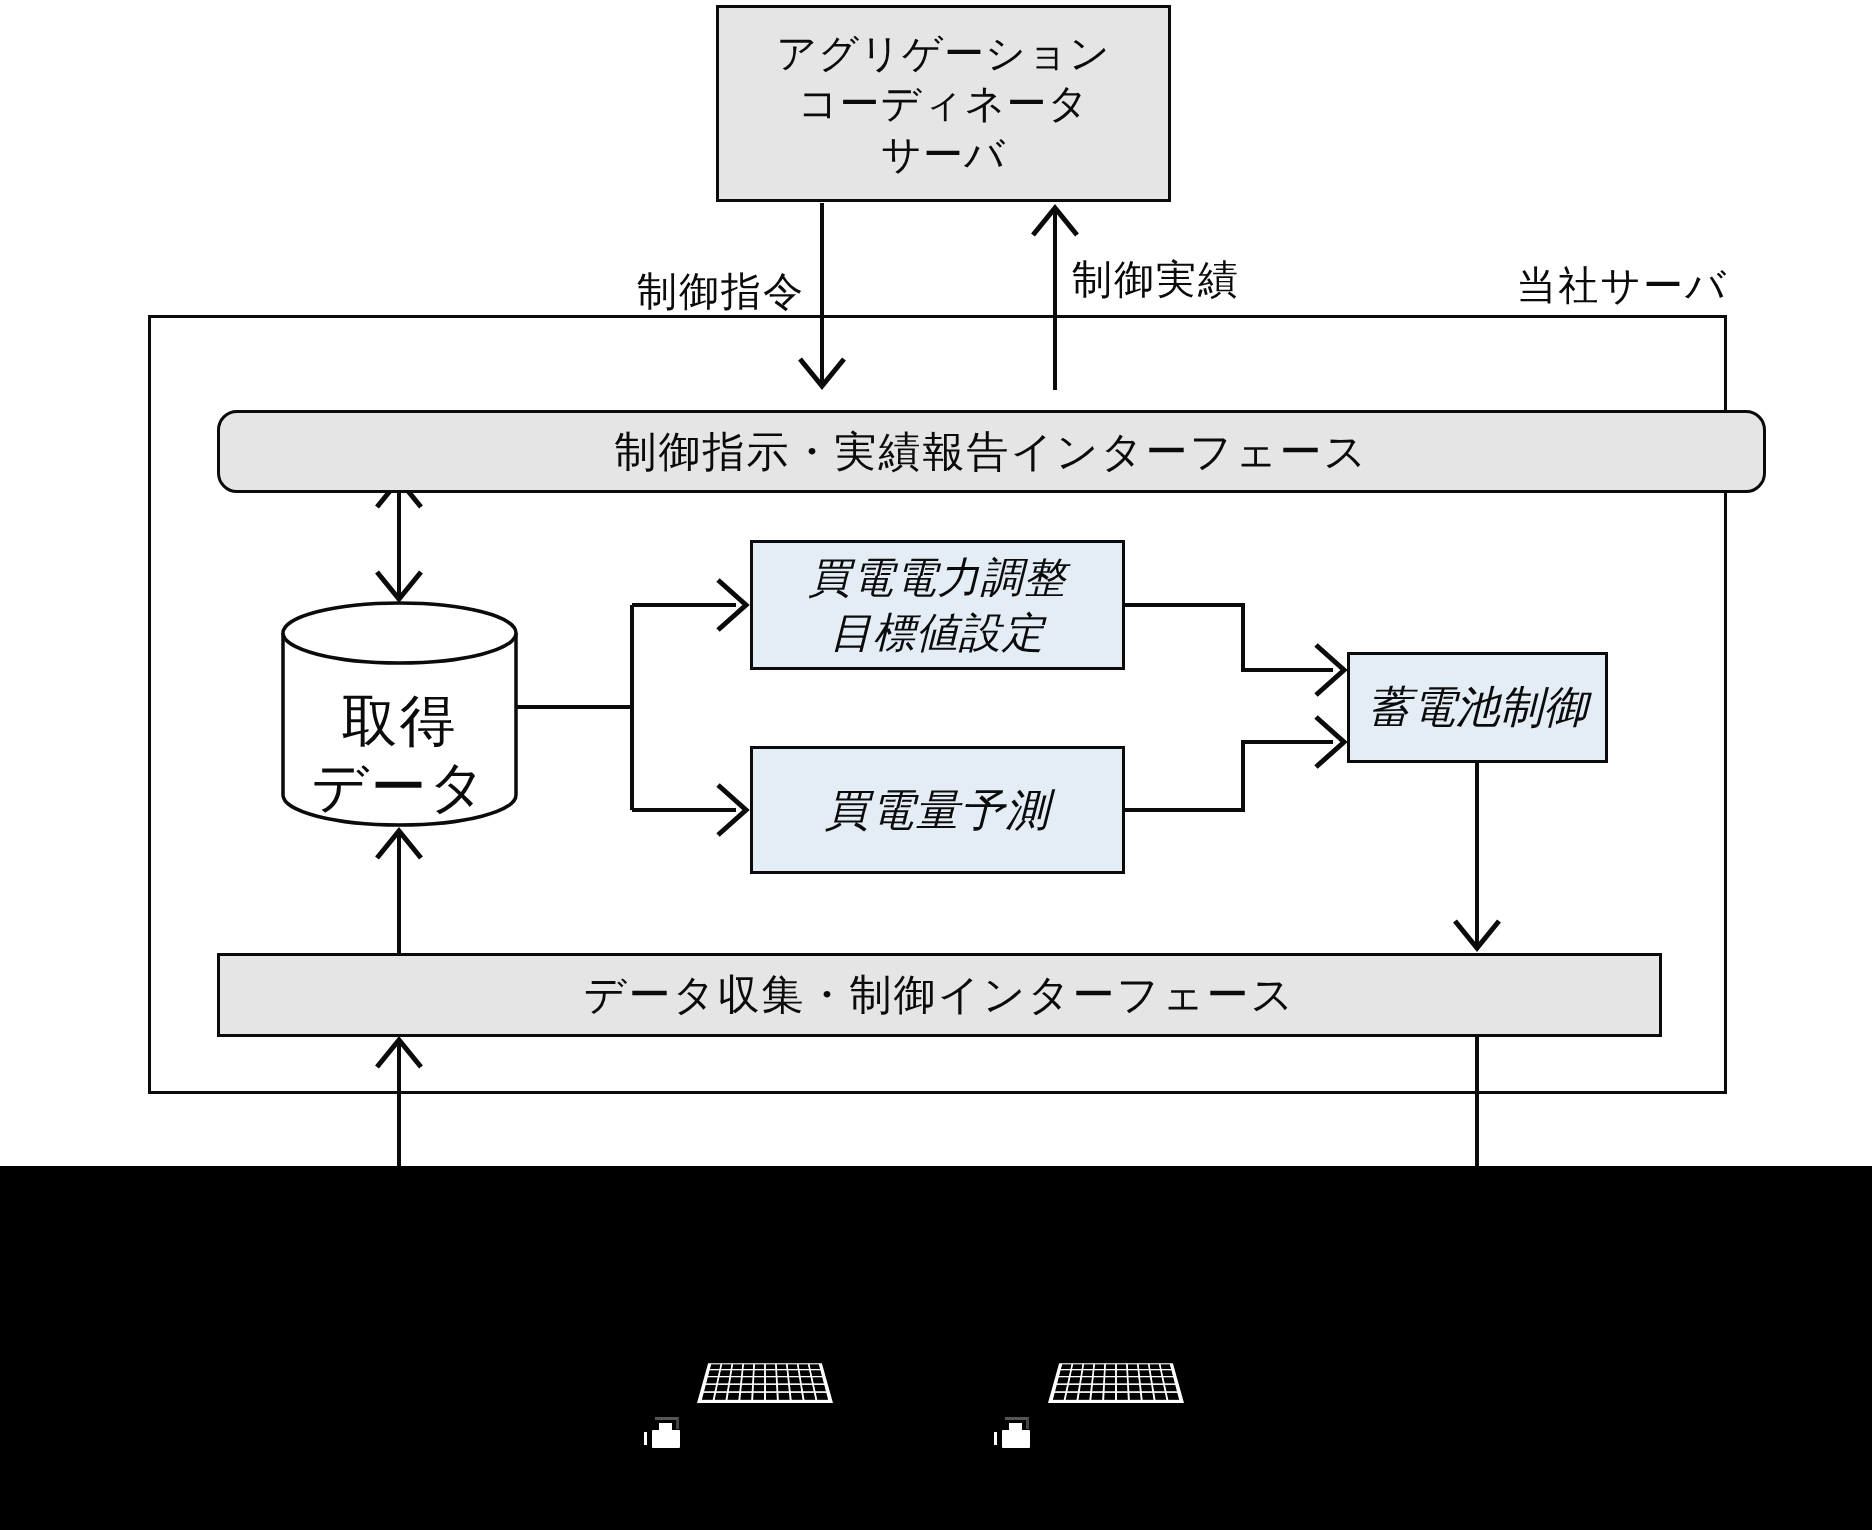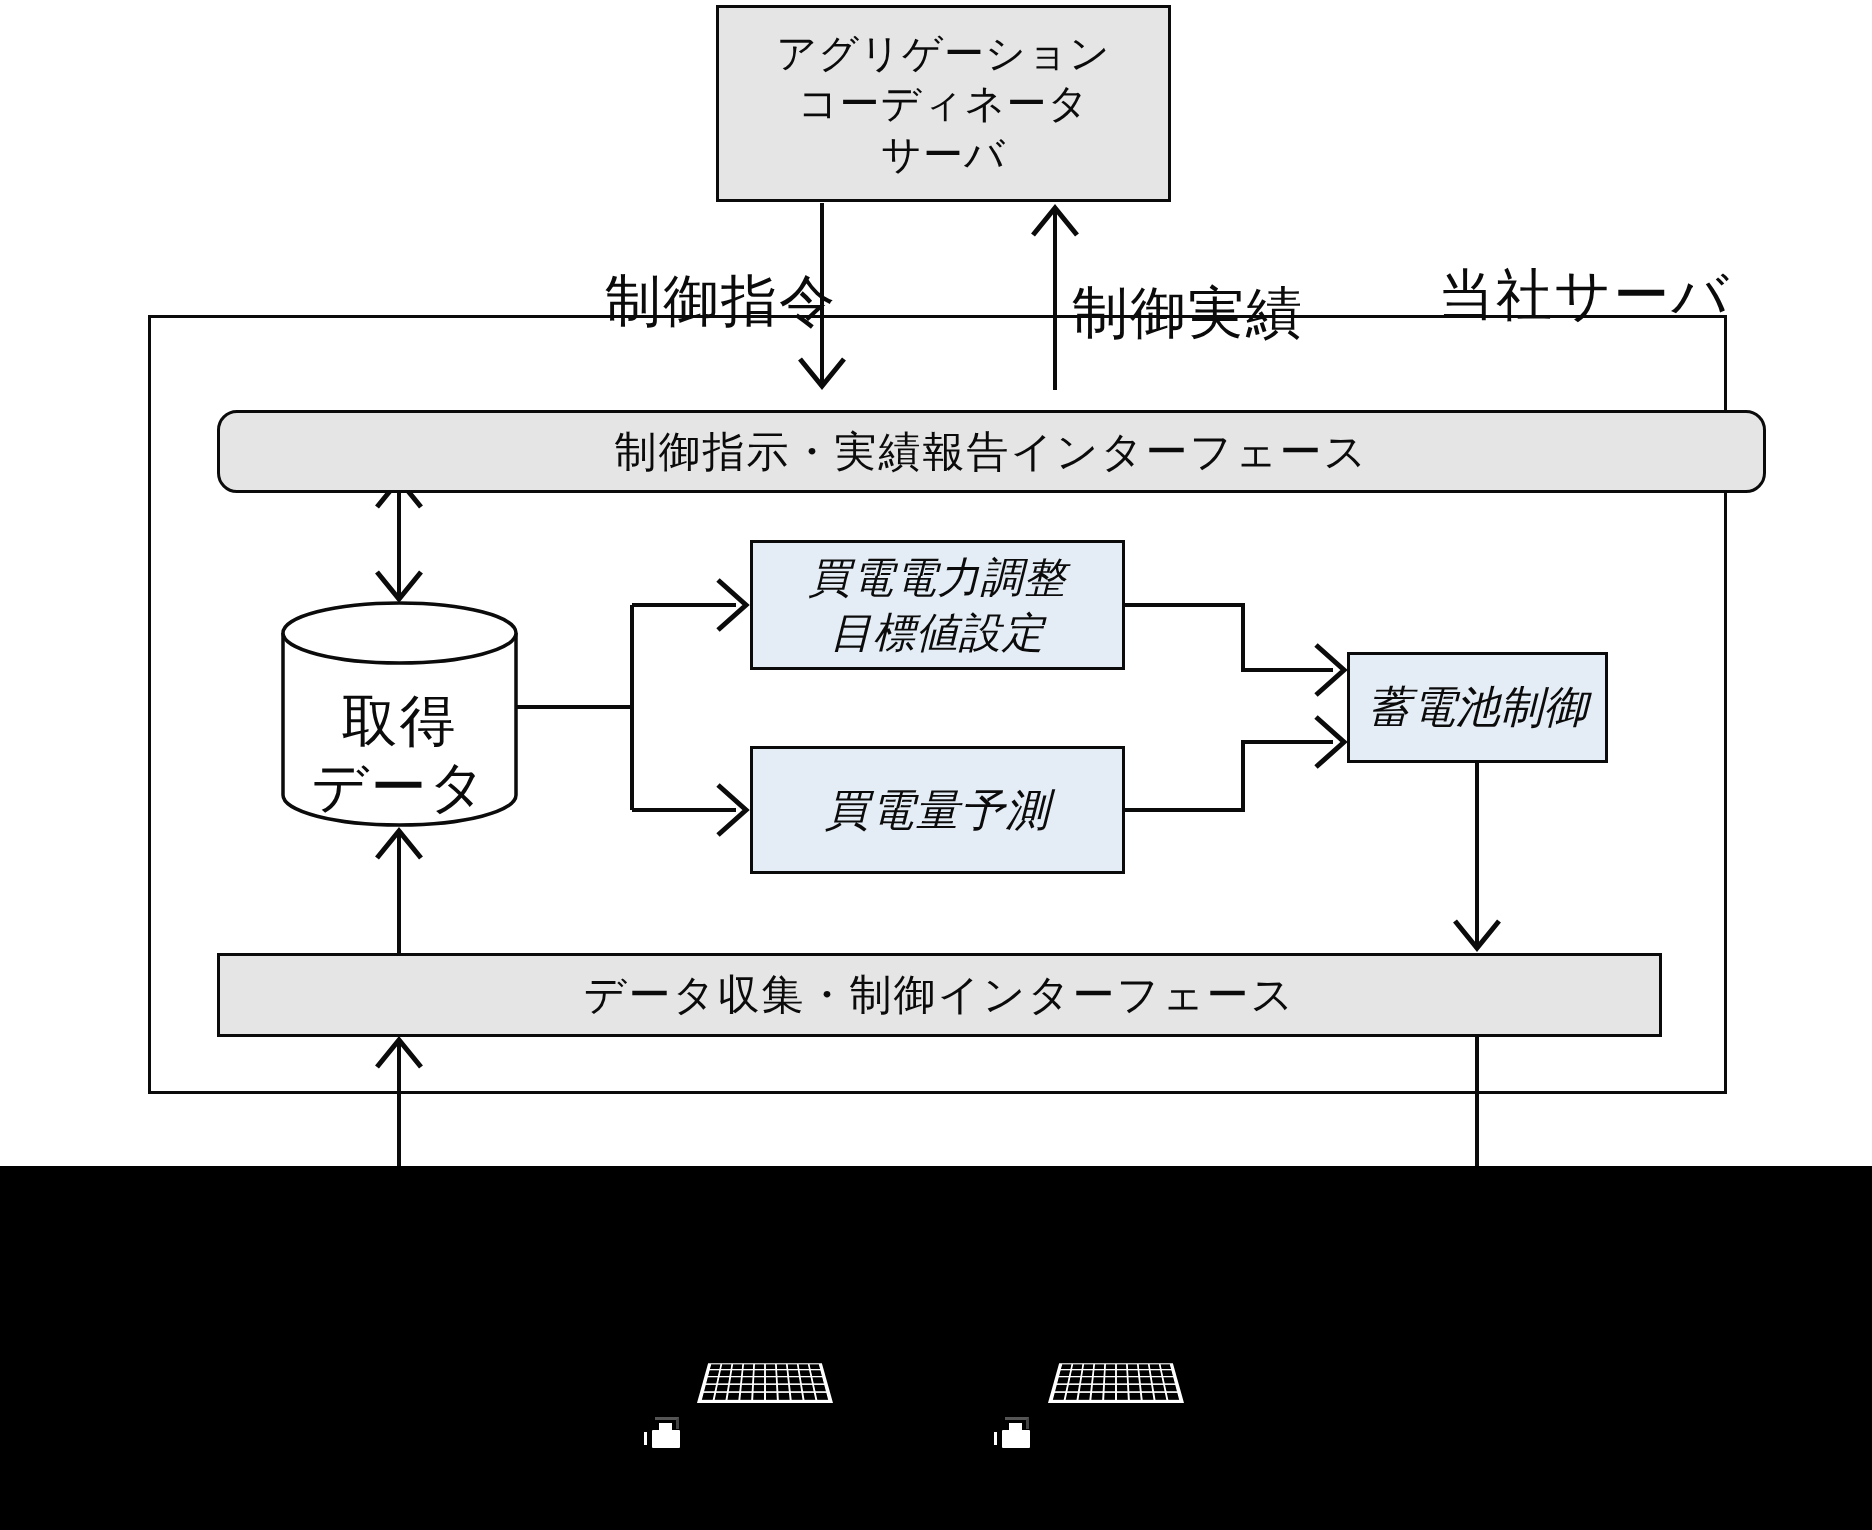--- a/index.html
+++ b/index.html
@@ -21,23 +21,23 @@
   .top-box{left:716px;top:5px;width:455px;height:197px;font-size:40px;line-height:1.26;letter-spacing:1px;}
   .outer-box{left:148px;top:315px;width:1579px;height:779px;}
   .bar{font-size:42px;letter-spacing:2px;}
   .bar-top{left:217px;top:410px;width:1549px;height:83px;border-radius:20px;}
   .bar-bottom{left:217px;top:953px;width:1445px;height:84px;}
   .box1{left:750px;top:540px;width:375px;height:130px;font-size:42px;line-height:1.32;letter-spacing:1px;}
   .box2{left:750px;top:746px;width:375px;height:128px;font-size:44px;letter-spacing:1px;}
   .box3{left:1347px;top:652px;width:261px;height:111px;font-size:44px;}
   .db-label{left:283px;top:688px;width:233px;text-align:center;font-size:56px;line-height:1.18;letter-spacing:2px;}
 
-  .flabel{font-size:56px;letter-spacing:2px;white-space:nowrap;}
+  .flabel{font-size:40px;letter-spacing:2px;white-space:nowrap;}
   .lbl-command{left:605px;top:264px;width:200px;text-align:right;}
-  .lbl-result{left:1072px;top:276px;width:260px;text-align:left;}
+  .lbl-result{left:1072px;top:252px;width:260px;text-align:left;}
   .lbl-company{left:1438px;top:258px;width:290px;text-align:right;}
 
   .black-region{left:0;top:1166px;width:1872px;height:364px;background:#000000;}
   .panel-grid{
     position:absolute;width:136px;height:58px;box-sizing:border-box;
     border:2px solid #ffffff;
     background:
       repeating-linear-gradient(90deg,#ffffff 0 2px,transparent 2px 13px),
       repeating-linear-gradient(0deg,#ffffff 0 2px,transparent 2px 11px);
     transform-origin:50% 100%;

